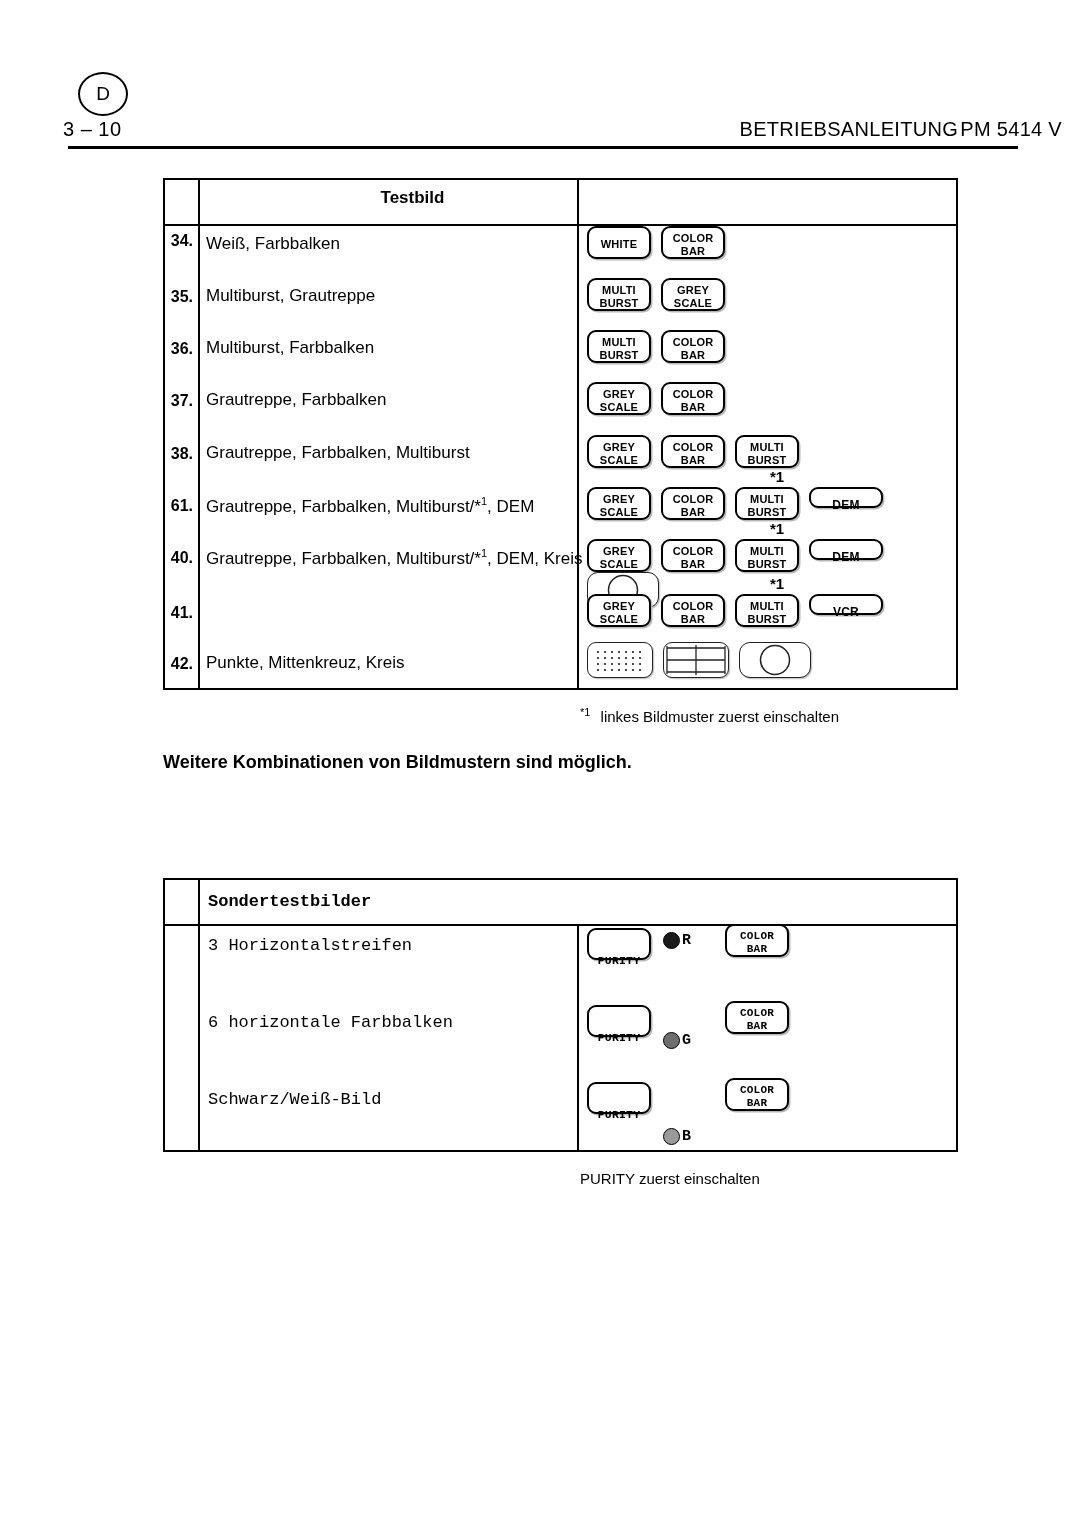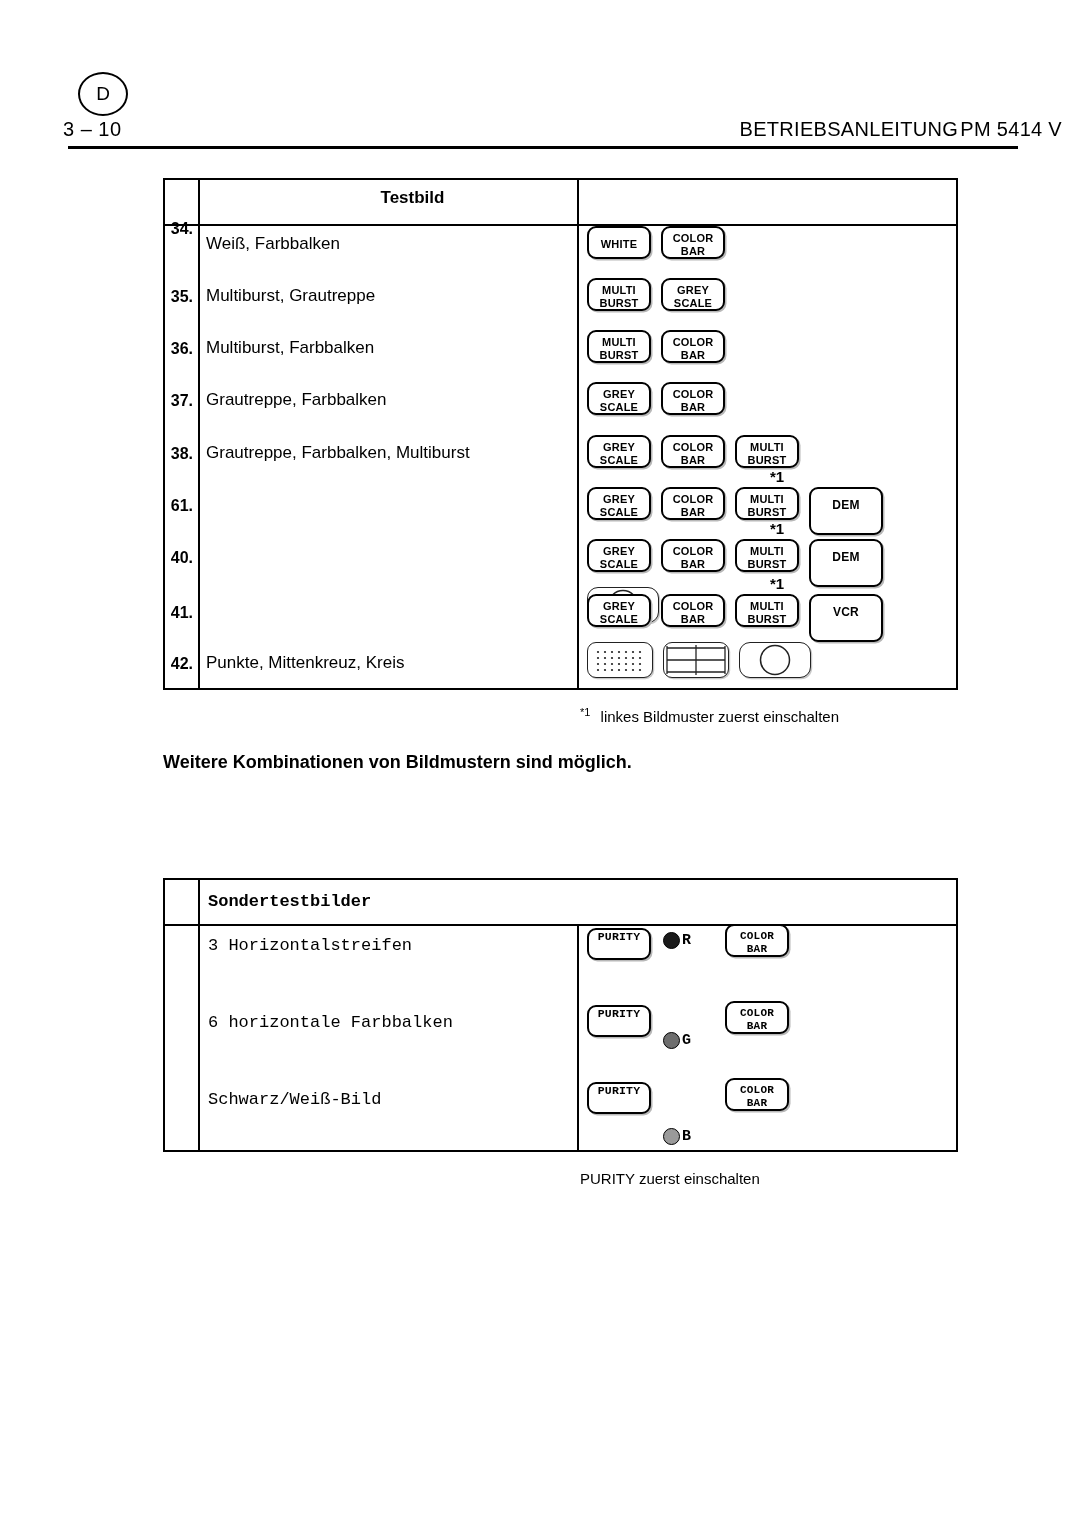--- a/index.html
+++ b/index.html
@@ -97,22 +97,22 @@
     border-radius: 9px;
     background: #fff;
     text-align: center;
     font-weight: bold;
     letter-spacing: .2px;
     box-shadow: 1.5px 1.5px 0 #b8b8b8;
   }
   .key .lbl { display: block; }
   .key.two-line { width: 64px; height: 33px; padding-top: 4px; font-size: 11px; line-height: 12.5px; }
   .key.one-line { width: 64px; height: 33px; padding-top: 10px; font-size: 11px; line-height: 12px; }
-  .key.wide     { width: 74px; height: 48px; padding-top: 10px; font-size: 12px; line-height: 12px; }
-  .key.purity   { width: 64px; height: 32px; padding-top: 0; font-size: 11.5px; }
+  .key.wide     { width: 74px; height: 21px; padding-top: 10px; font-size: 12px; line-height: 12px; }
+  .key.purity   { width: 64px; height: 32px; padding-top: 24px; font-size: 11.5px; }
 
   .key-gap { display: inline-block; width: 10px; }
 
   
   .key.icon {
     width: 66px; height: 36px;
     border: 1.4px solid #222;
     border-radius: 9px;
     box-shadow: 1.2px 1.2px 0 #c8c8c8;
     padding: 0;
@@ -190,21 +190,21 @@
 <div id="header-rule"></div>
 
 <div id="table1" class="tbl">
 
   <div class="vline" id="t1-col-num"></div>
   <div class="vline" id="t1-col-mid"></div>
   <div class="hline" id="t1-head-rule"></div>
 
   <div class="t1-head" id="t1-head-testbild">Testbild</div>
 
-  <div class="row-num" style="top:40px">34.</div>
+  <div class="row-num" style="top:52px">34.</div>
   <div class="row-label" style="top:54px">Weiß, Farbbalken</div>
   <div class="keys" style="left:422px; top:46px">
     <span class="key one-line"><span class="lbl">WHITE</span></span><span class="key-gap"></span><span class="key two-line"><span class="lbl">COLOR</span><span class="lbl">BAR</span></span>
   </div>
 
   <div class="row-num" style="top:108px">35.</div>
   <div class="row-label" style="top:106px">Multiburst, Grautreppe</div>
   <div class="keys" style="left:422px; top:98px">
     <span class="key two-line"><span class="lbl">MULTI</span><span class="lbl">BURST</span></span><span class="key-gap"></span><span class="key two-line"><span class="lbl">GREY</span><span class="lbl">SCALE</span></span>
   </div>
@@ -221,26 +221,28 @@
     <span class="key two-line"><span class="lbl">GREY</span><span class="lbl">SCALE</span></span><span class="key-gap"></span><span class="key two-line"><span class="lbl">COLOR</span><span class="lbl">BAR</span></span>
   </div>
 
   <div class="row-num" style="top:265px">38.</div>
   <div class="row-label" style="top:263px">Grautreppe, Farbbalken, Multiburst</div>
   <div class="keys" style="left:422px; top:255px">
     <span class="key two-line"><span class="lbl">GREY</span><span class="lbl">SCALE</span></span><span class="key-gap"></span><span class="key two-line"><span class="lbl">COLOR</span><span class="lbl">BAR</span></span><span class="key-gap"></span><span class="key two-line"><span class="lbl">MULTI</span><span class="lbl">BURST</span></span>
   </div>
 
   <div class="row-num" style="top:317px">61.</div>
+  <div class="row-label" style="top:315px"><span>Grautreppe, Farbbalken, Multiburst/*</span><sup>1</sup><span>, DEM</span></div>
   <div class="star-mark" style="left:605px; top:288px">*1</div>
   <div class="keys" style="left:422px; top:307px">
     <span class="key two-line"><span class="lbl">GREY</span><span class="lbl">SCALE</span></span><span class="key-gap"></span><span class="key two-line"><span class="lbl">COLOR</span><span class="lbl">BAR</span></span><span class="key-gap"></span><span class="key two-line"><span class="lbl">MULTI</span><span class="lbl">BURST</span></span><span class="key-gap"></span><span class="key wide"><span class="lbl">DEM</span></span>
   </div>
 
   <div class="row-num" style="top:369px">40.</div>
+  <div class="row-label" style="top:367px"><span>Grautreppe, Farbbalken, Multiburst/*</span><sup>1</sup><span>, DEM, Kreis</span></div>
   <div class="star-mark" style="left:605px; top:340px">*1</div>
   <div class="keys" style="left:422px; top:359px">
     <span class="key two-line"><span class="lbl">GREY</span><span class="lbl">SCALE</span></span><span class="key-gap"></span><span class="key two-line"><span class="lbl">COLOR</span><span class="lbl">BAR</span></span><span class="key-gap"></span><span class="key two-line"><span class="lbl">MULTI</span><span class="lbl">BURST</span></span><span class="key-gap"></span><span class="key wide"><span class="lbl">DEM</span></span><span class="key-gap"></span><span class="key circlekey"><svg width="70" height="34" viewBox="0 0 70 34">
           <circle cx="35" cy="17" r="14.5" fill="none" stroke="#222" stroke-width="1.5"></circle>
         </svg></span>
   </div>
 
   <div class="row-num" style="top:424px">41.</div>
   <div class="star-mark" style="left:605px; top:395px">*1</div>
   <div class="keys" style="left:422px; top:414px">

